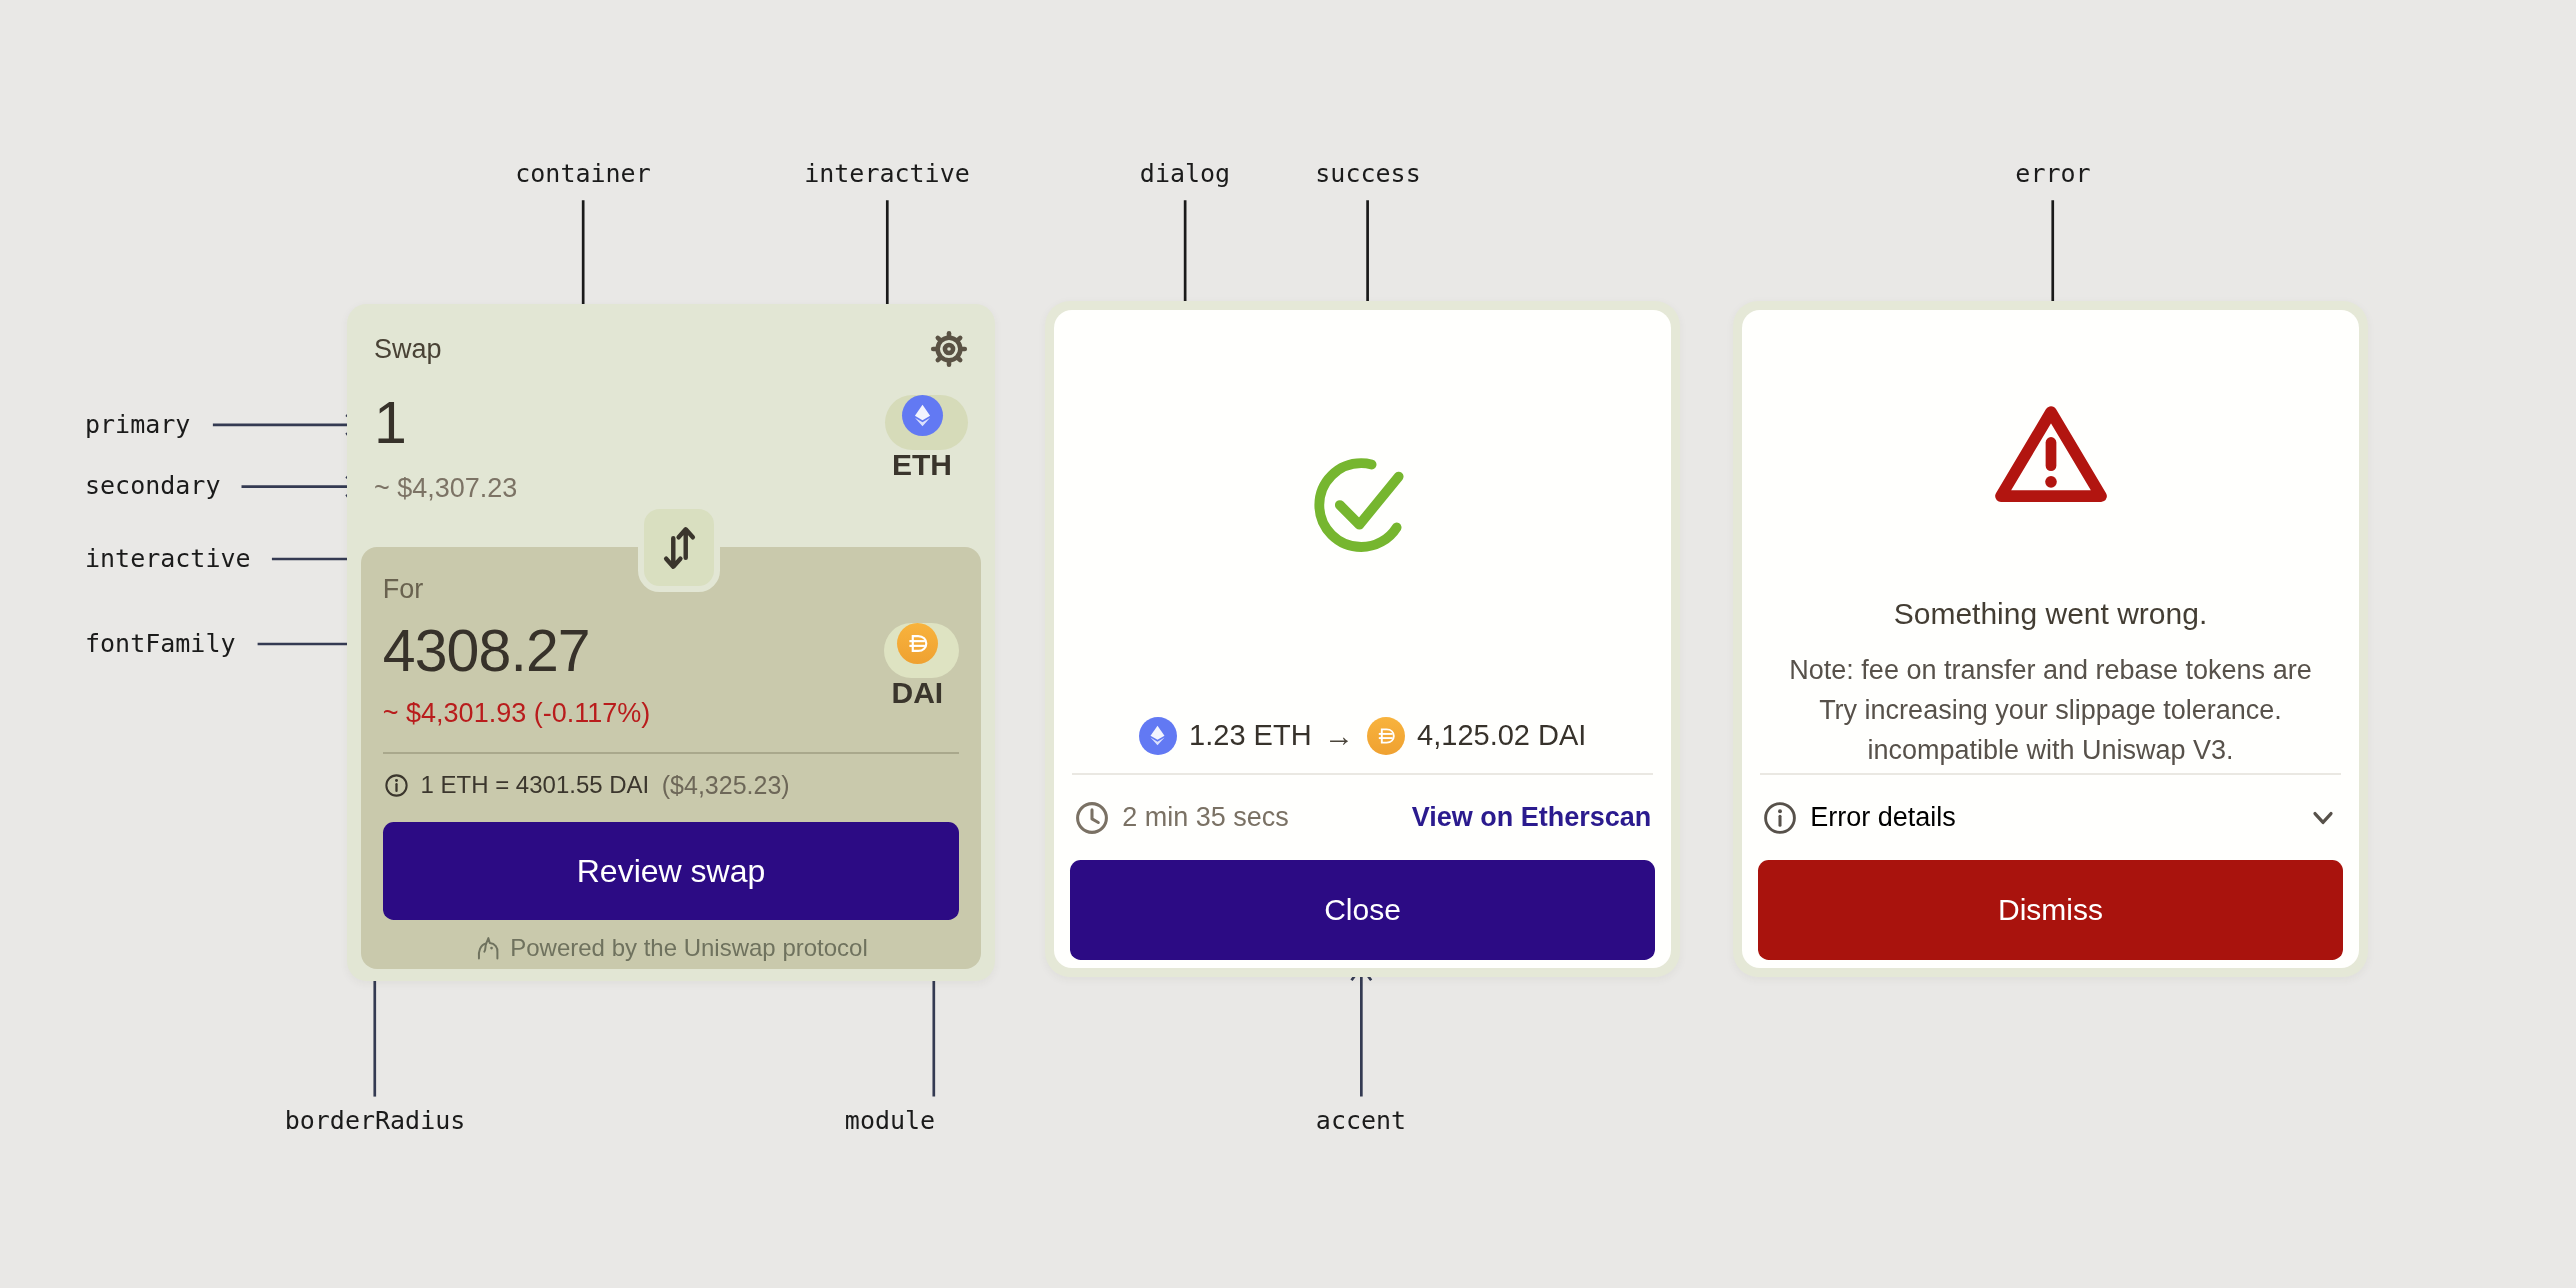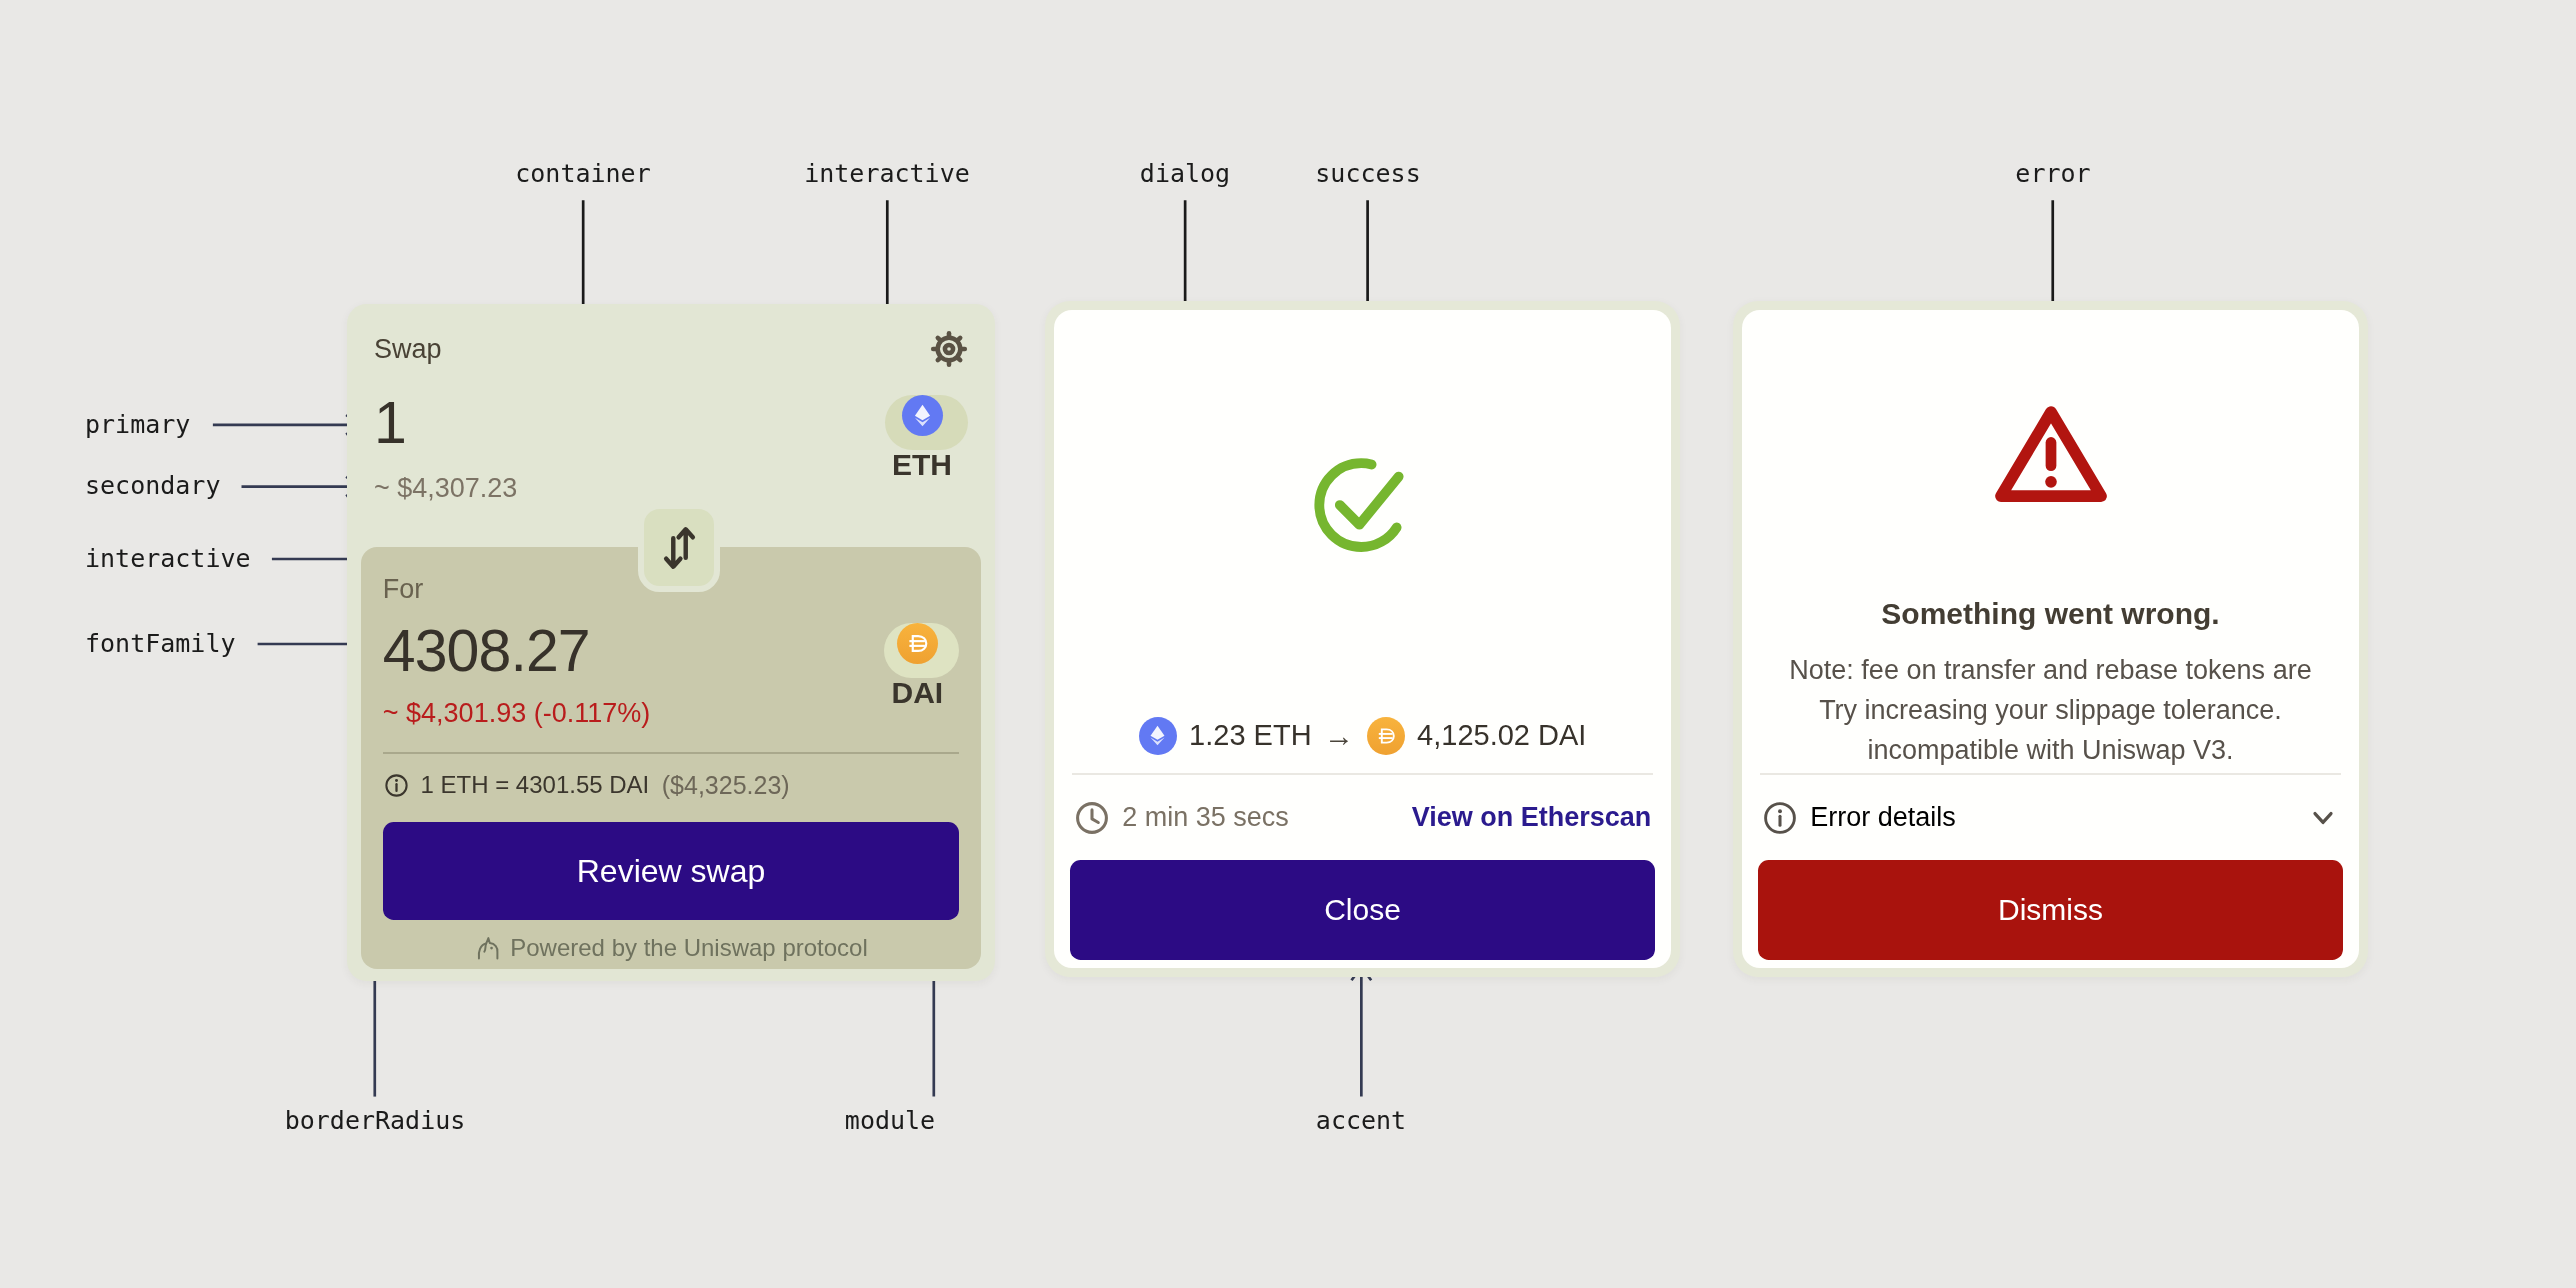--- a/index.html
+++ b/index.html
@@ -54,21 +54,21 @@
 
   
   .panel{width:635px;height:676px;background:#e5e8d7;border-radius:25px;padding:9px;box-sizing:border-box;}
   .dialog-card{left:1045px;top:301px;}
   .error-card{left:1733px;top:301px;}
   .panel-inner{position:relative;width:100%;height:100%;background:#fffffd;border-radius:18px;}
   .centered-x{left:50%;transform:translateX(-50%);}
   .check-icon{position:absolute;top:138px;}
   .warn-icon{position:absolute;top:93px;}
   .panel-heading{position:absolute;top:354px;width:100%;text-align:center;font-size:30px;font-weight:500;color:#433d33;}
-  .err-heading{top:287px;font-weight:700;}
+  .err-heading{top:287px;font-weight:400;}
   .token-line{position:absolute;top:406px;width:100%;height:39px;display:flex;align-items:center;
               justify-content:center;gap:12.5px;font-size:29px;font-weight:500;color:#37322b;}
   .tok-arrow{color:#4a443a;font-size:30px;}
   .err-body{position:absolute;top:340px;width:100%;text-align:center;font-size:27px;line-height:40px;color:#57514a;}
   .panel-divider{position:absolute;top:463px;left:18px;right:18px;height:1.8px;background:#eae8e2;}
   .panel-row{position:absolute;top:485px;left:19.7px;right:19.7px;height:45px;display:flex;align-items:center;gap:12.5px;}
   .muted-row{font-size:27px;color:#7a7164;}
   .etherscan-link{margin-left:auto;font-size:27px;font-weight:600;color:#2b1b8e;cursor:pointer;}
   .details-label{font-size:27px;color:#000000;}
   .panel-btn{position:absolute;left:16px;right:16px;top:550px;height:100px;font-size:30px;}

